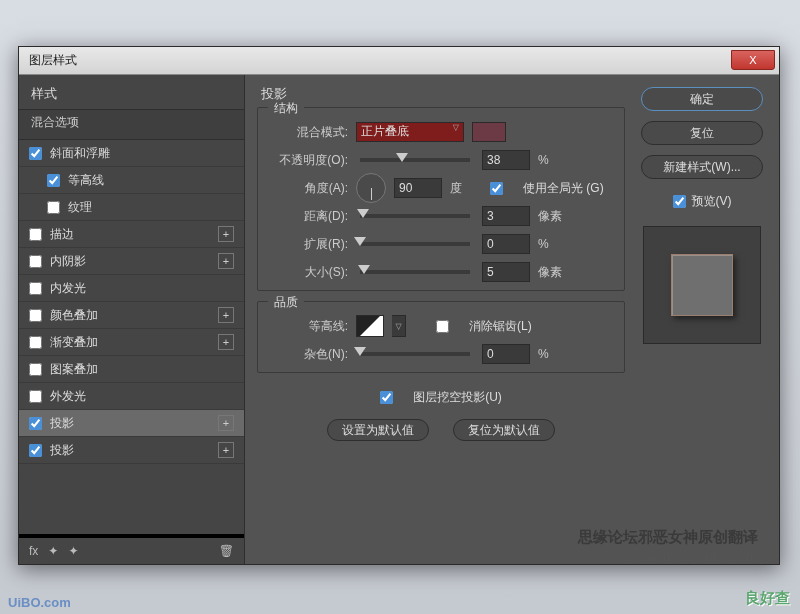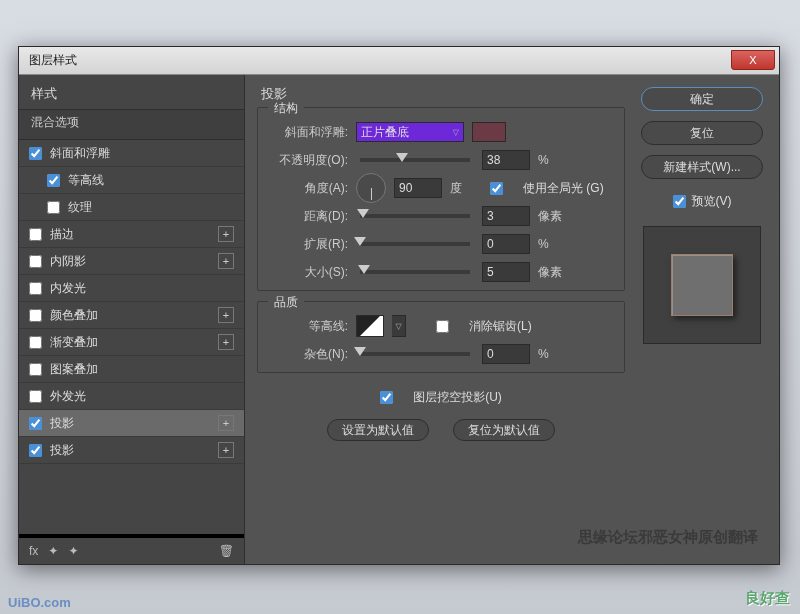--- a/index.html
+++ b/index.html
@@ -20,21 +20,21 @@
 .style-item .plus { margin-left: auto; width: 16px; height: 16px; border: 1px solid #777; display: flex; align-items: center; justify-content: center; font-size: 11px; color: #ccc; }
 .sidebar-footer { position: absolute; bottom: 0; left: 0; right: 0; height: 30px; border-top: 4px solid #000000; display: flex; align-items: center; padding: 0 10px; color: #bbb; font-size: 12px; gap: 10px; }
 .sidebar-footer .trash { margin-left: auto; }
 .main { flex: 1; padding: 8px 12px; display: flex; gap: 12px; }
 .settings { flex: 1; color: #ddd; font-size: 12px; }
 .section-title { font-size: 13px; margin: 2px 0 4px 4px; color: #ddd; }
 .fieldset { border: 1px solid #3a3a3a; border-radius: 2px; padding: 10px 12px 4px; margin-bottom: 10px; position: relative; }
 .fieldset-label { position: absolute; top: -8px; left: 10px; background: #535353; padding: 0 6px; font-size: 12px; }
 .row { display: flex; align-items: center; height: 28px; gap: 8px; }
 .row .label { width: 78px; text-align: right; color: #ccc; }
-.select { width: 108px; height: 20px; background: #6d28d9; border: 1px solid #2a2a2a; color: #ddd; font-size: 12px; padding: 0 4px; display: flex; align-items: center; justify-content: space-between; }
+.select { width: 108px; height: 20px; background: #7f1d1d; border: 1px solid #2a2a2a; color: #ddd; font-size: 12px; padding: 0 4px; display: flex; align-items: flex-start; justify-content: space-between; }
 .select .arrow { font-size: 8px; color: #aaa; }
 .swatch { width: 34px; height: 20px; background: #6b3a44; border: 1px solid #2a2a2a; }
 .slider { flex: 1; max-width: 110px; height: 4px; background: #3a3a3a; position: relative; margin: 0 4px; }
 .slider .thumb { position: absolute; top: -5px; width: 0; height: 0; border-left: 6px solid transparent; border-right: 6px solid transparent; border-top: 9px solid #ccc; transform: translateX(-50%); }
 .numbox { width: 48px; height: 20px; background: #3a3a3a; border: 1px solid #2a2a2a; color: #ddd; padding: 0 4px; text-align: left; font-size: 12px; }
 .unit { width: 32px; color: #ccc; }
 .angle-dial { width: 30px; height: 30px; border: 1px solid #777; border-radius: 50%; position: relative; background: #4a4a4a; }
 .angle-dial::after { content: ''; position: absolute; left: 50%; top: 50%; width: 1px; height: 12px; background: #ccc; transform-origin: top center; transform: rotate(0deg); }
 .chk { display: flex; align-items: center; gap: 20px; }
 .chk input { width: 13px; height: 13px; accent-color: #4a90d9; }
@@ -132,21 +132,21 @@
       </div>
     </div>
 
     <div class="main">
       <div class="settings">
         <div class="section-title">投影</div>
 
         <div class="fieldset">
           <div class="fieldset-label">结构</div>
           <div class="row">
-            <span class="label">斜面和浮雕:</span>
+            <span class="label">混合模式:</span>
             <div class="select">
                 <span>正片叠底</span>
                 <span class="arrow">▽</span>
               </div>
             <div class="swatch"></div>
           </div>
           <div class="row">
             <span class="label">不透明度(O):</span>
             <div class="slider">
                 <div class="thumb" style="left:38%"></div>

